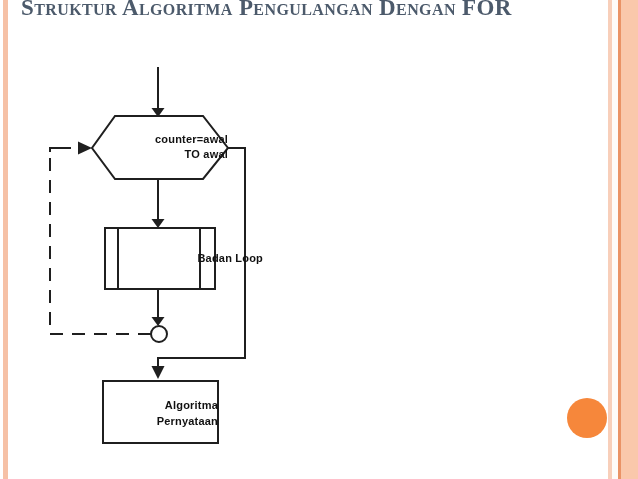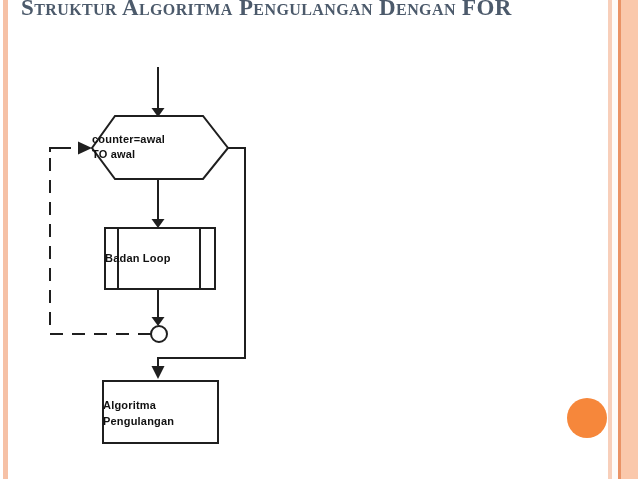--- a/index.html
+++ b/index.html
@@ -22,25 +22,25 @@
     position:absolute;left:21px;top:-5px;width:520px;margin:0;
     font-family:"Liberation Serif",serif;font-size:23px;font-weight:bold;
     font-variant:small-caps;letter-spacing:0.4px;line-height:25px;color:#4C5A6B;
   }
   .accent-circle{
     position:absolute;left:567px;top:398px;width:40px;height:40px;
     border-radius:50%;background:#F6873B;
   }
   .flowchart-svg{position:absolute;left:0;top:0;}
   .flow-label{
-    position:absolute;text-align:left;font-size:11px;font-weight:bold;
+    position:absolute;text-align:right;font-size:11px;font-weight:bold;
     color:#111111;letter-spacing:0.2px;
   }
   .hex-label{left:92px;top:132px;width:136px;line-height:15px;}
-  .badan-label{left:105px;top:251px;width:110px;line-height:15px;}
+  .badan-label{left:105px;top:251px;width:110px;line-height:15px;padding-left:48px;}
   .next-label{left:103px;top:397px;width:115px;line-height:16px;}
 </style>
 </head>
 <body>
 
 <div class="slide">
 
   <div class="left-stripe"></div>
   <div class="right-stripes"></div>
 
@@ -89,18 +89,18 @@
 
   <div class="flow-label hex-label">
     <div>counter=awal</div>
     <div>TO awal</div>
   </div>
 
   <div class="flow-label badan-label">Badan Loop</div>
 
   <div class="flow-label next-label">
     <div>Algoritma</div>
-    <div>Pengulangan</div>
+    <div>Pernyataan</div>
   </div>
 
   <div class="accent-circle"></div>
 
 </div>
 
 </body></html>

